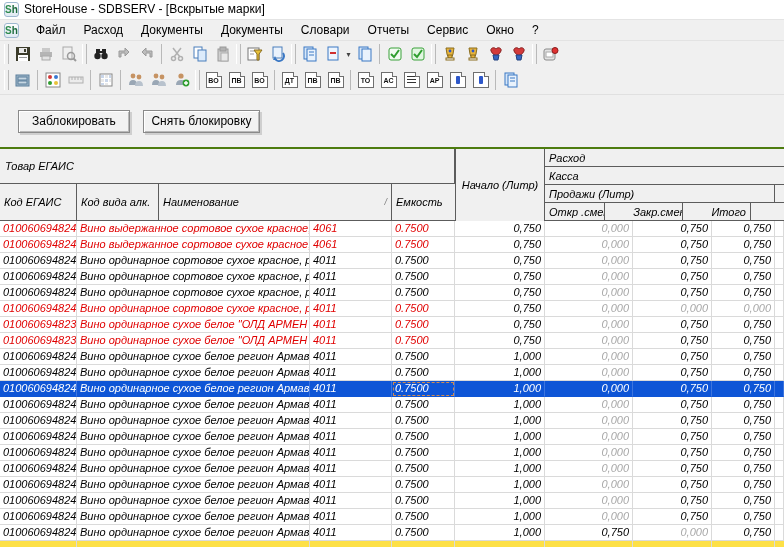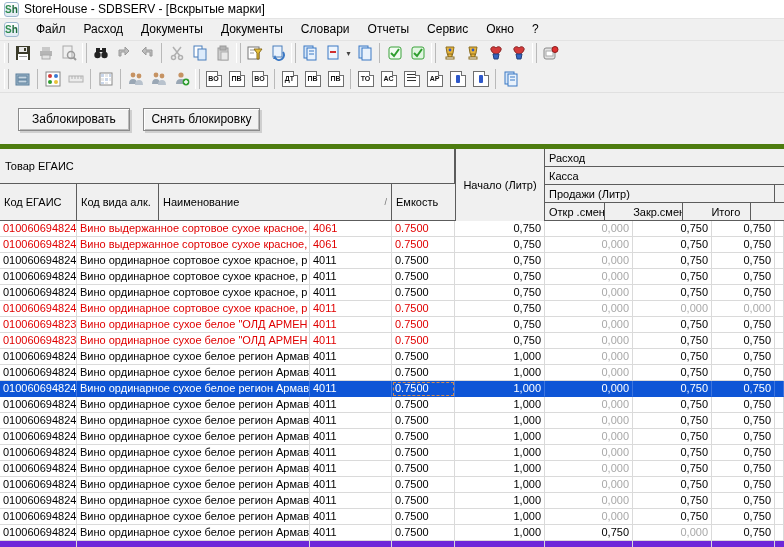--- a/index.html
+++ b/index.html
@@ -41,21 +41,21 @@
 
   
   .actionbar { height:54px; background:#f0f0f0; border-top:1px solid #e0e0e0; position:relative; }
   .pbtn { position:absolute; top:15px; height:23px; background:#f2f2f2;
     border:1px solid #8a8a8a; font-family:"Liberation Sans",sans-serif; font-size:12px;
     box-shadow:inset 1px 1px 0 #ffffff, inset -1px -1px 0 #b9b9b9, 2px 2px 0 #cfcfcf; }
   .pbtn.lock { left:18px; width:112px; }
   .pbtn.unlock { left:143px; width:117px; }
 
   
-  .grid { flex:1; background:#6d28d9; border-top:5px solid #4d7c0f; position:relative; }
+  .grid { flex:1; background:#fde047; border-top:2px solid #4d7c0f; position:relative;font-style:italic; }
   .thead { display:flex; height:72px; background:#f0f0f0; border-bottom:1px solid #5c5c5c; }
   .th { background:#f0f0f0; border-right:1px solid #5c5c5c; padding:0 4px; display:flex; align-items:center; overflow:hidden; white-space:nowrap; }
   .th-left { width:455px; display:flex; flex-direction:column; }
   .th-group { height:36px; border-bottom:1px solid #5c5c5c; border-right:1px solid #5c5c5c;
     display:flex; align-items:center; padding-left:5px; background:#f0f0f0; }
   .th-cols { height:36px; display:flex; }
   .th-cols .th { height:36px; }
   .th-start { width:90px; height:72px; justify-content:center; }
   .th-right { width:239px; display:flex; flex-direction:column; }
   .th-line { height:18px; display:flex; border-bottom:1px solid #5c5c5c; }

